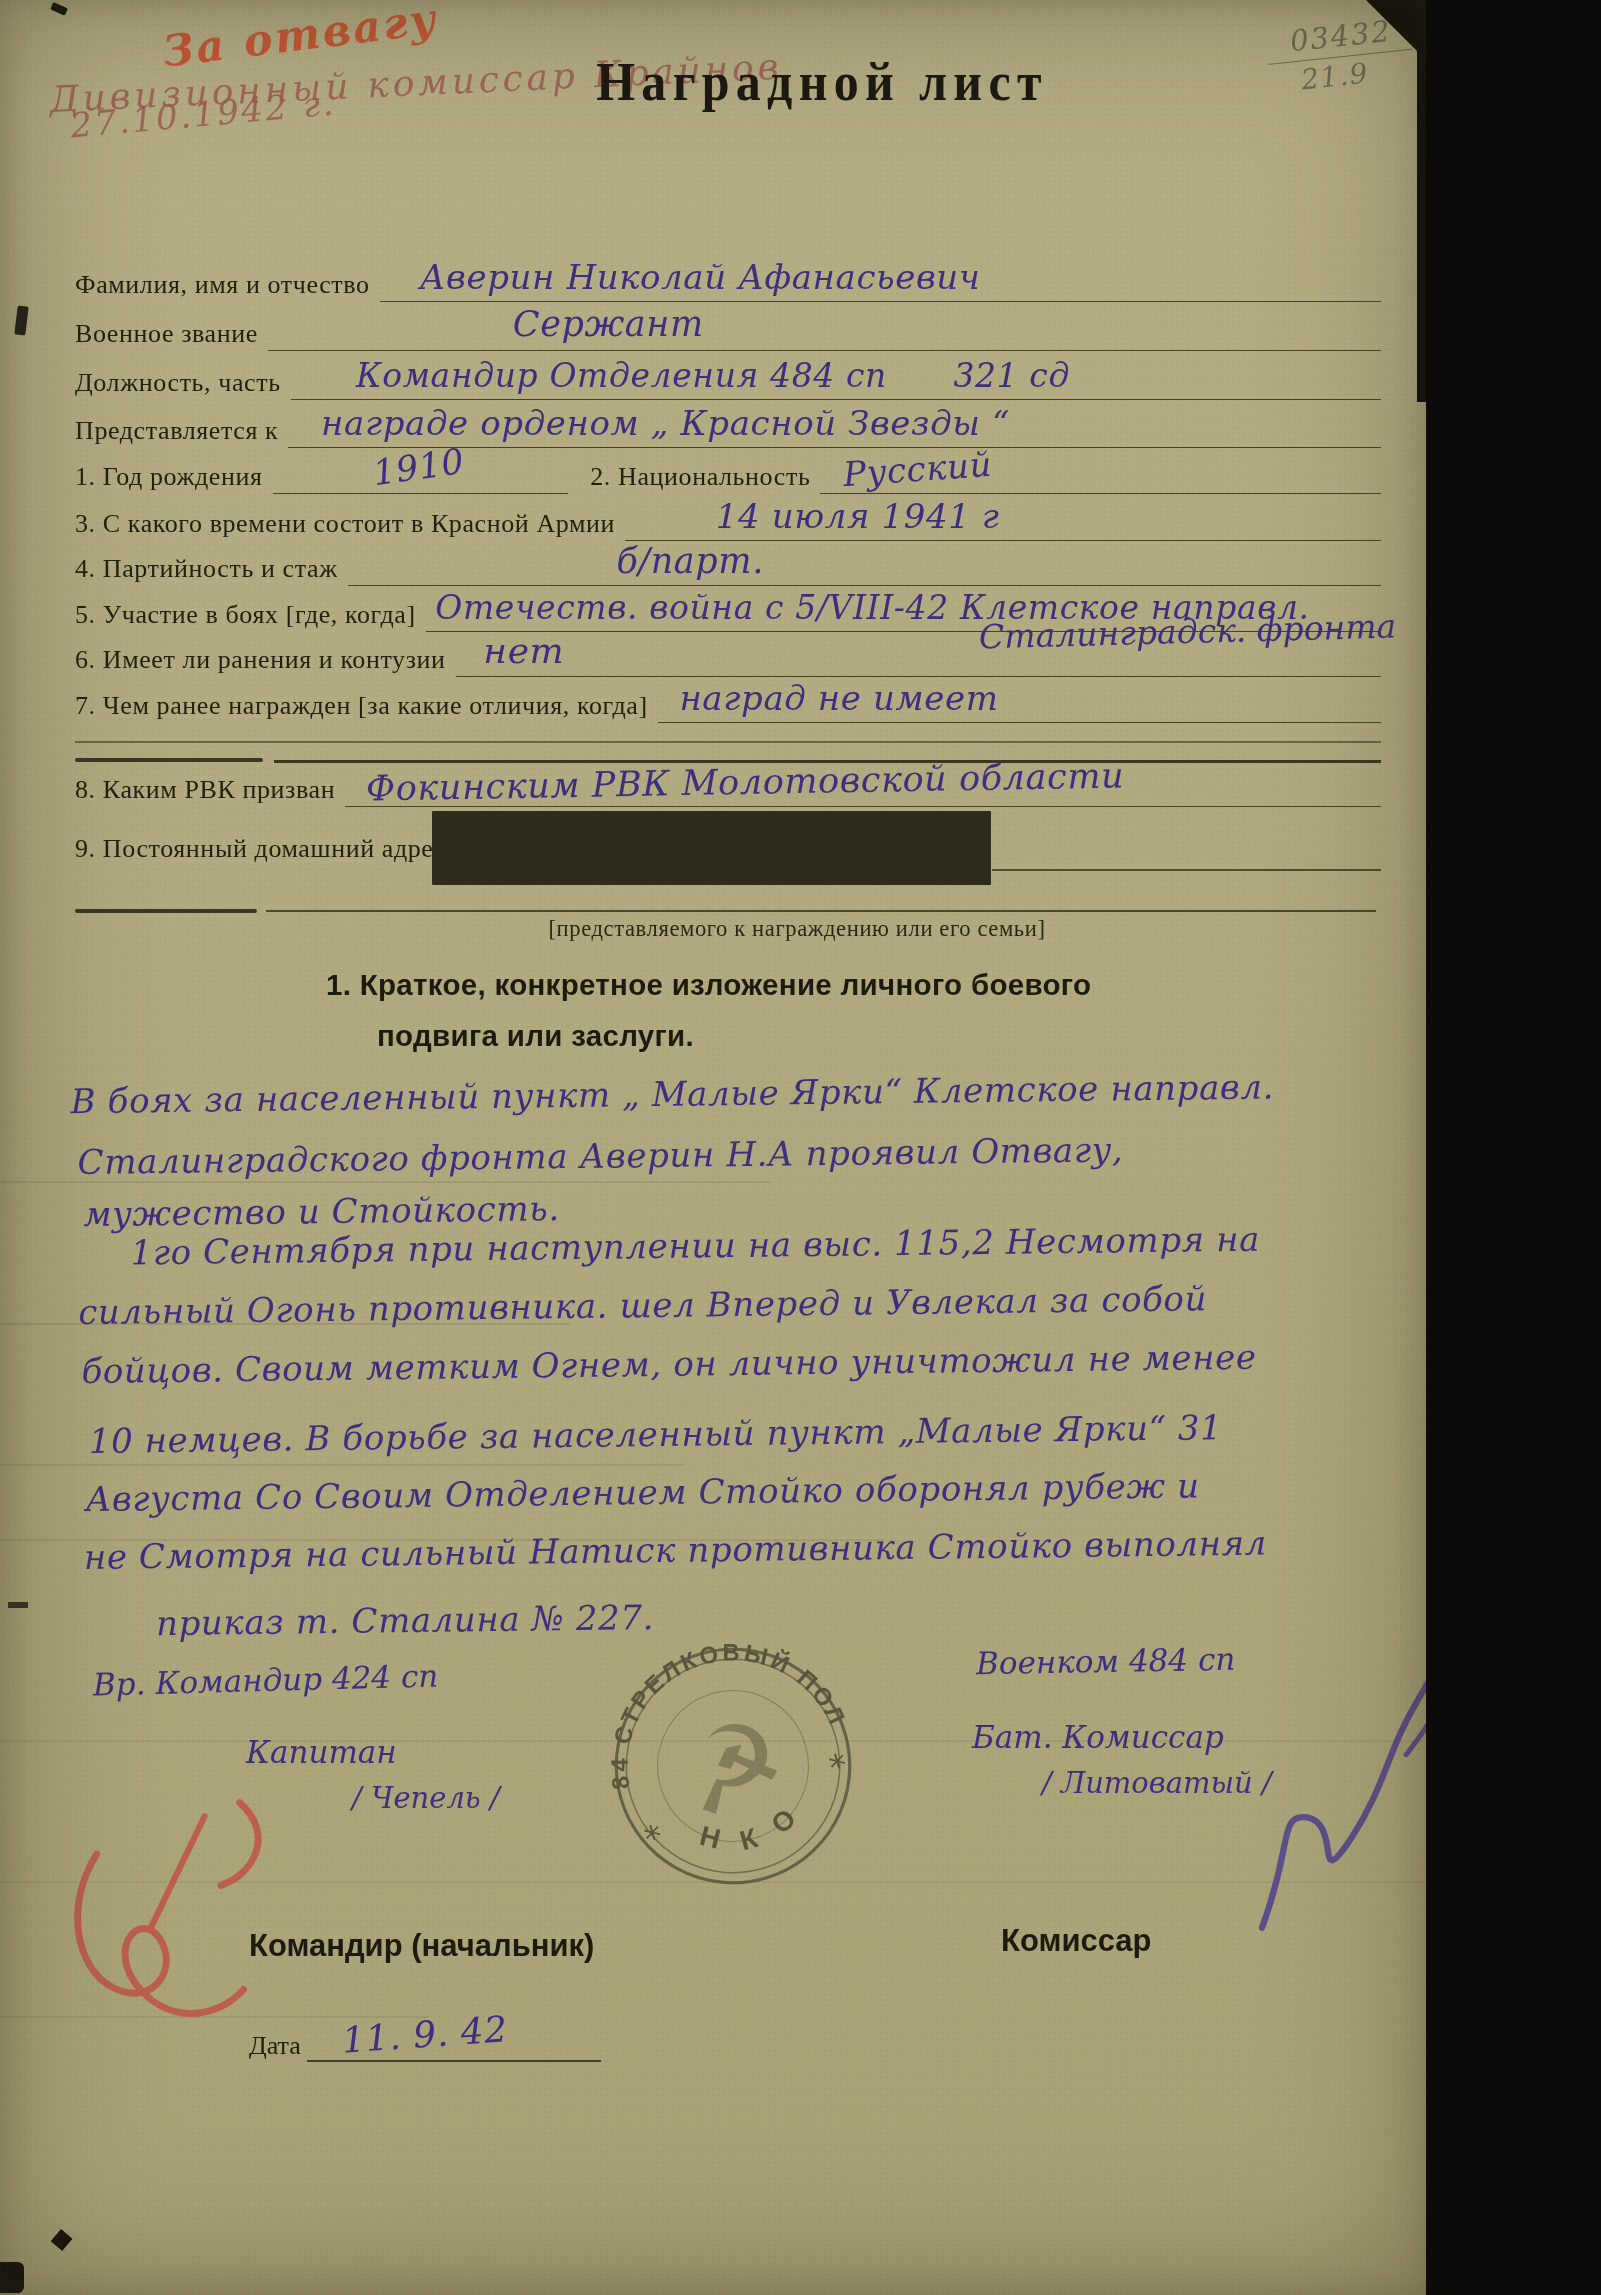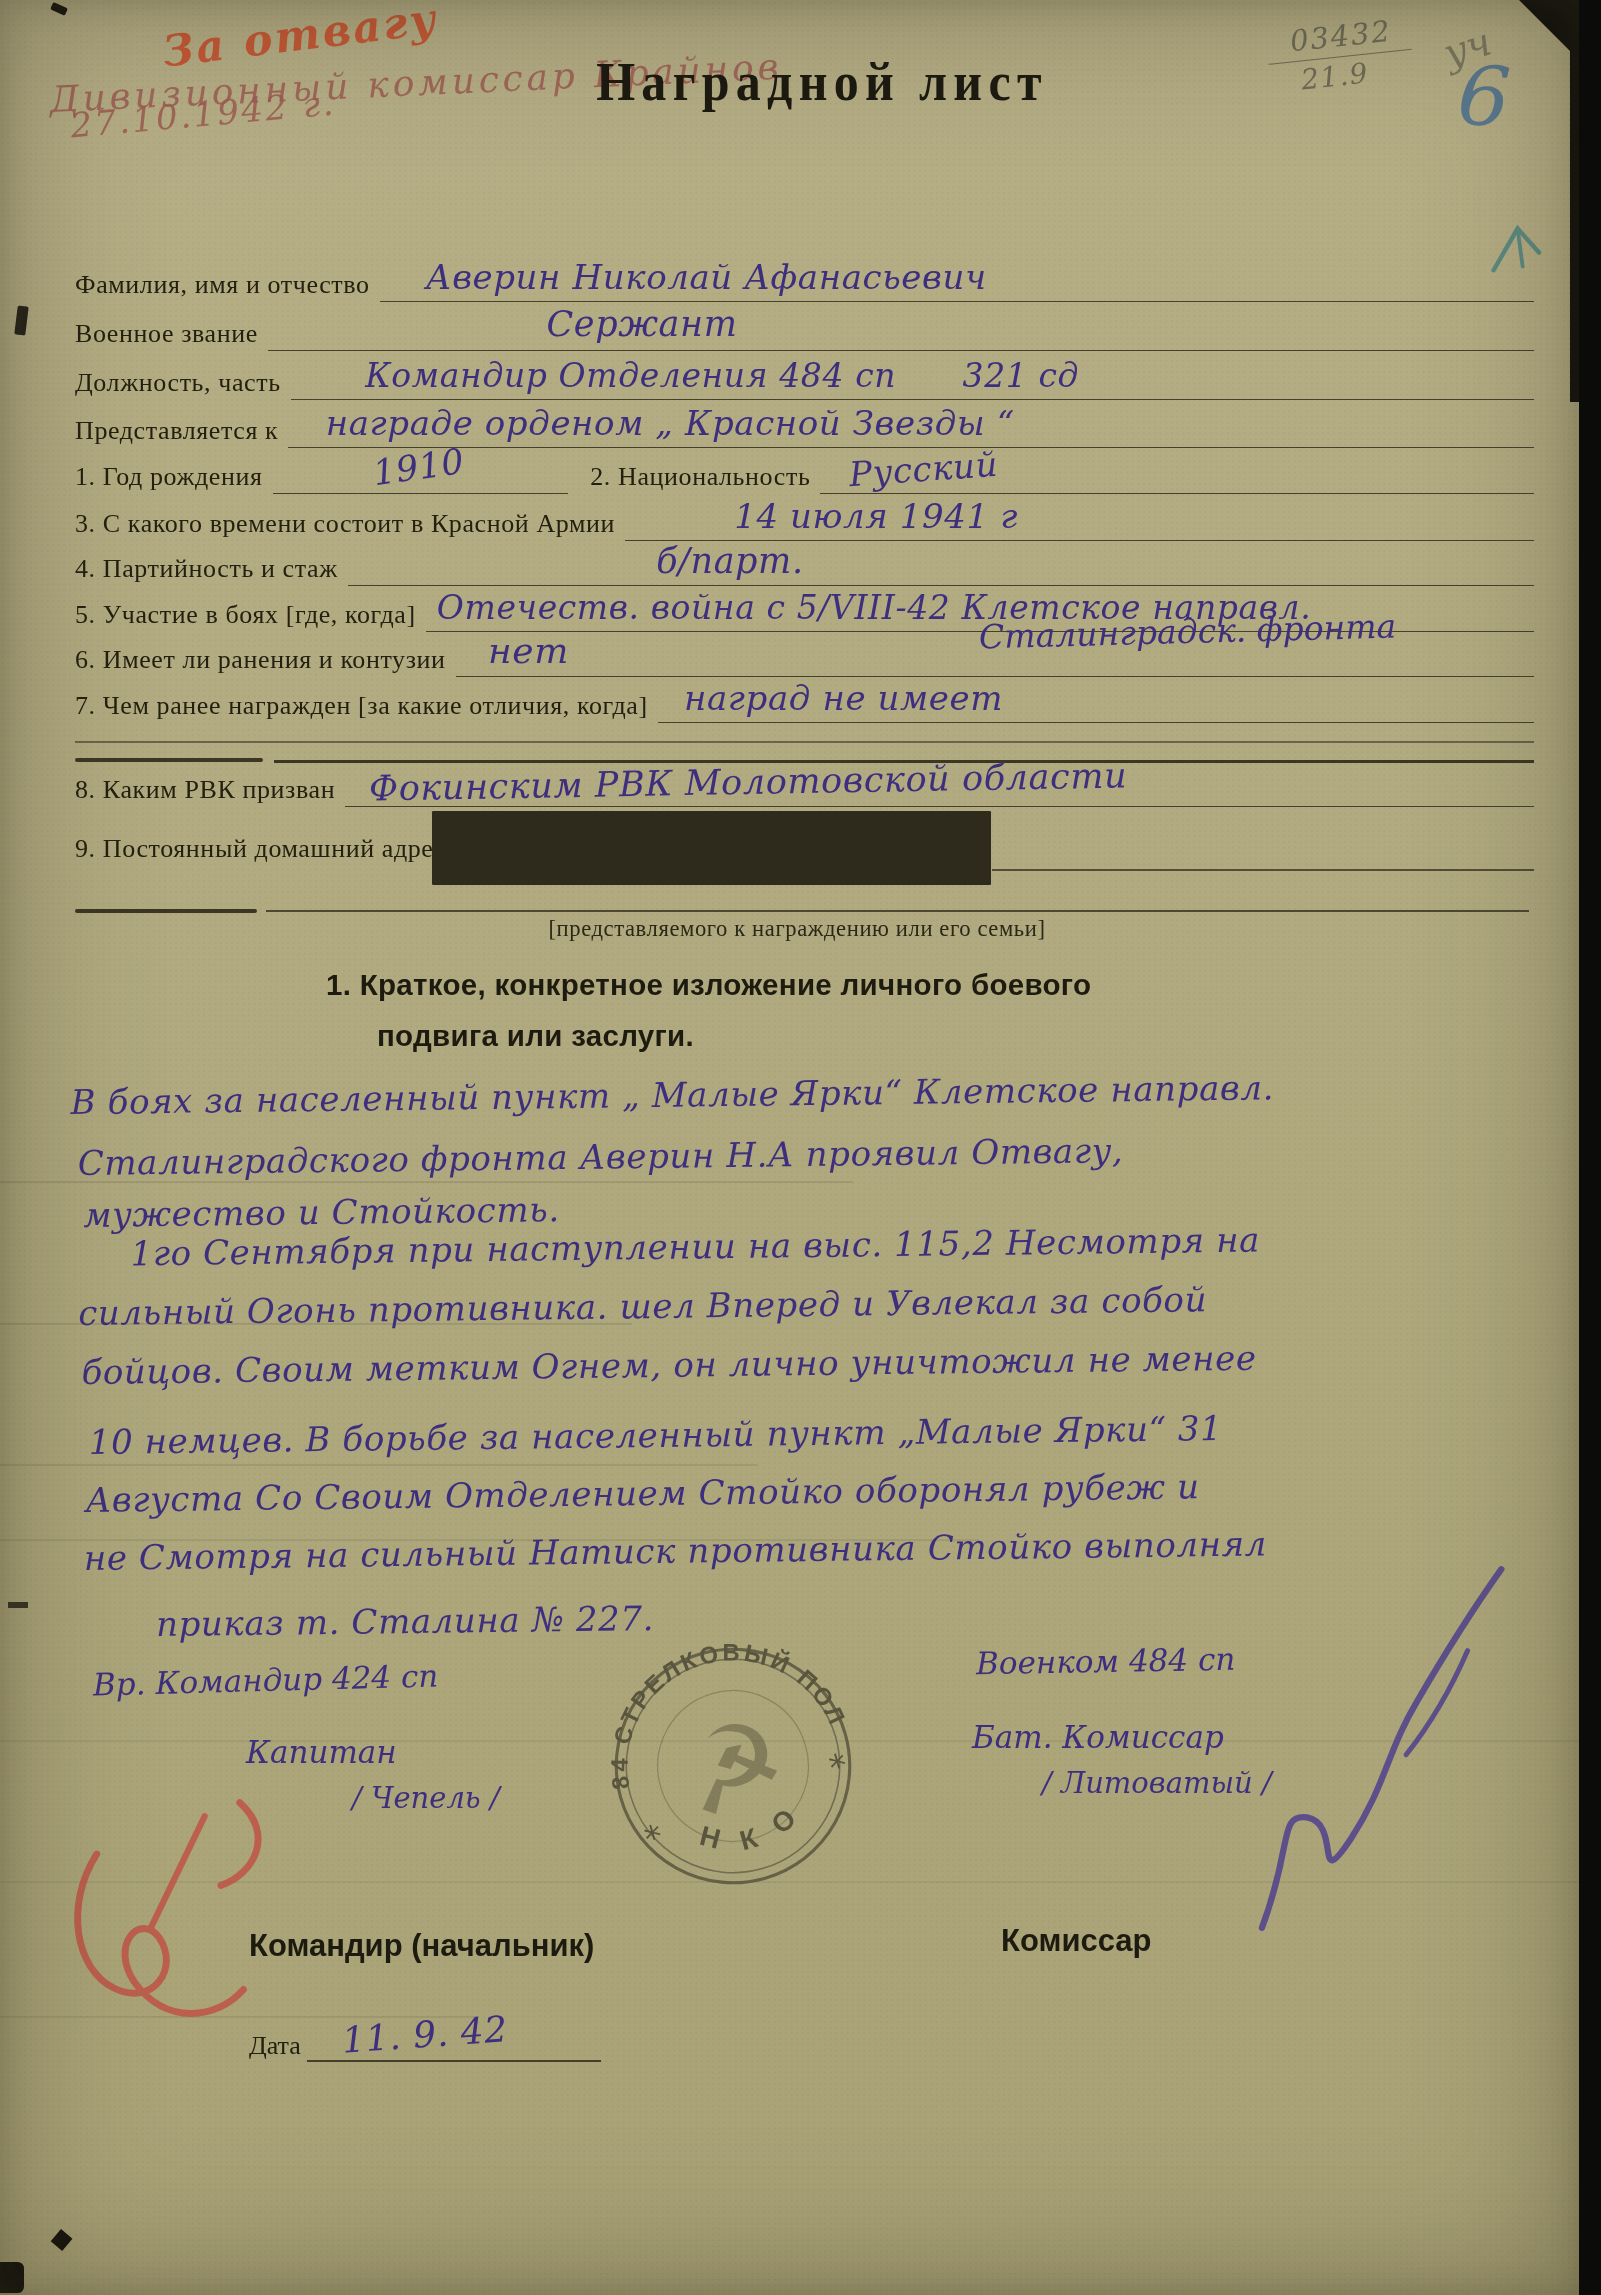--- a/index.html
+++ b/index.html
@@ -1,17 +1,17 @@
 <!DOCTYPE html>
 <html style="font-size:10px"><head>
 <meta charset="utf-8">
 <style>
   html,body{margin:0;padding:0;background:#0b0b09;}
   #page{
-    position:relative;width:1579px;height:2295px;overflow:hidden;
+    position:relative;width:1426px;height:2295px;overflow:hidden;
     background:linear-gradient(175deg,#b6ae86 0%,#b2ab81 35%,#ada67b 70%,#a8a176 100%);
     background-color:#b2ab81;
     font-family:"Liberation Serif","DejaVu Serif",serif;
   }
   #page::before{
     content:'';position:absolute;inset:0;pointer-events:none;
     background-image:radial-gradient(rgba(60,54,30,.07) 0.6px, transparent 0.9px);
     background-size:5.6px 5.6px;
   }
   #page::after{

